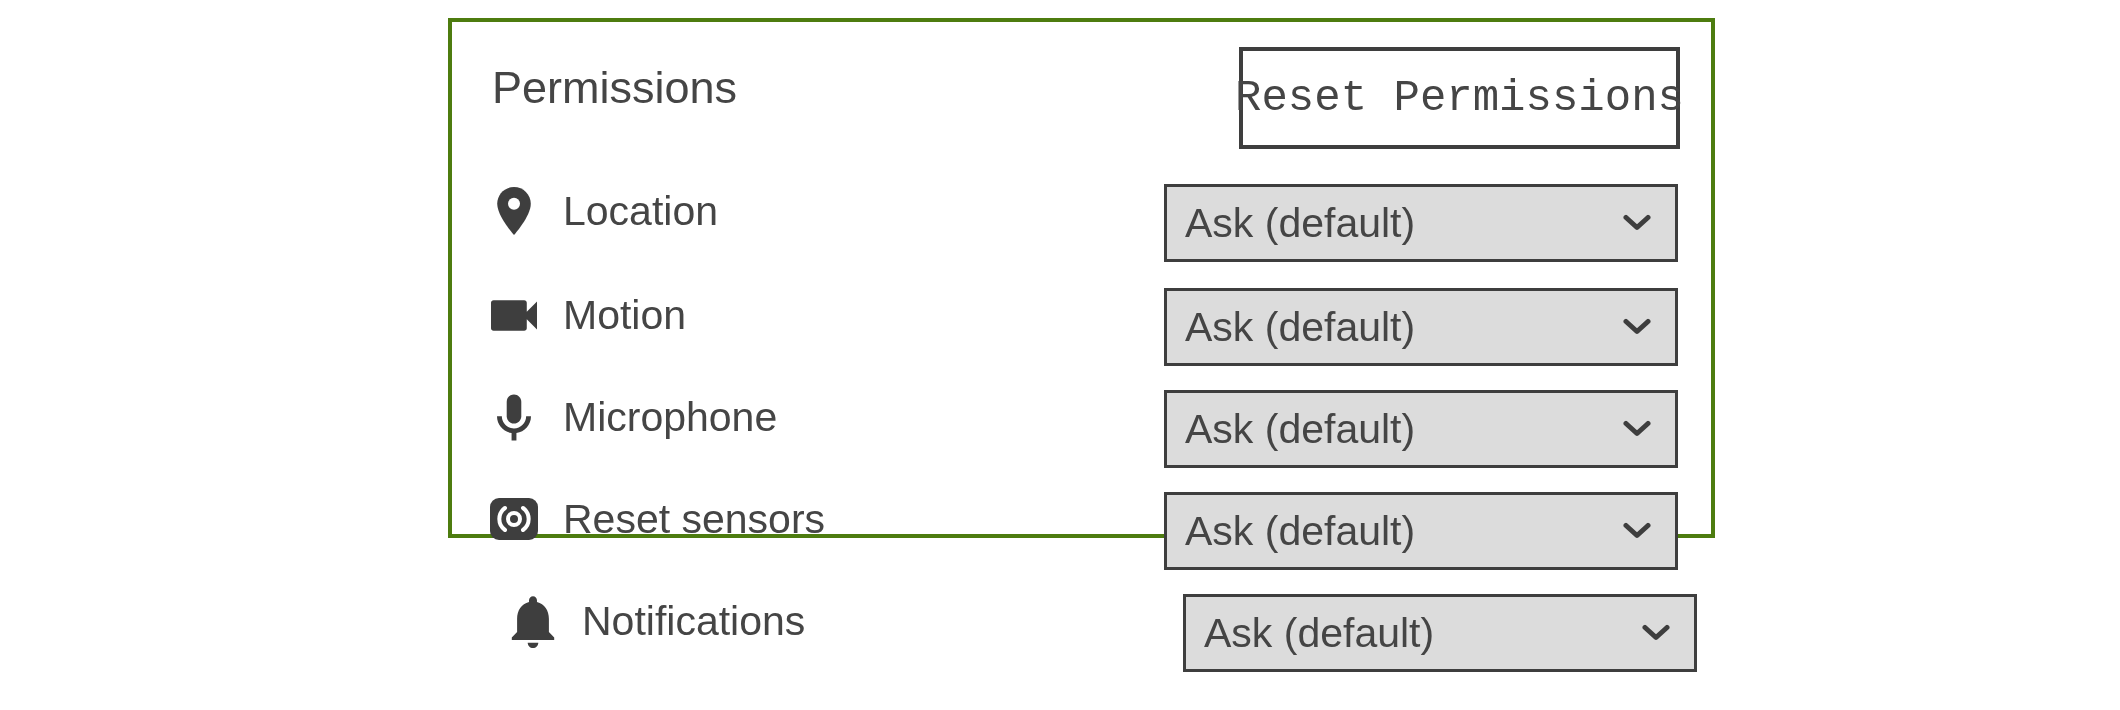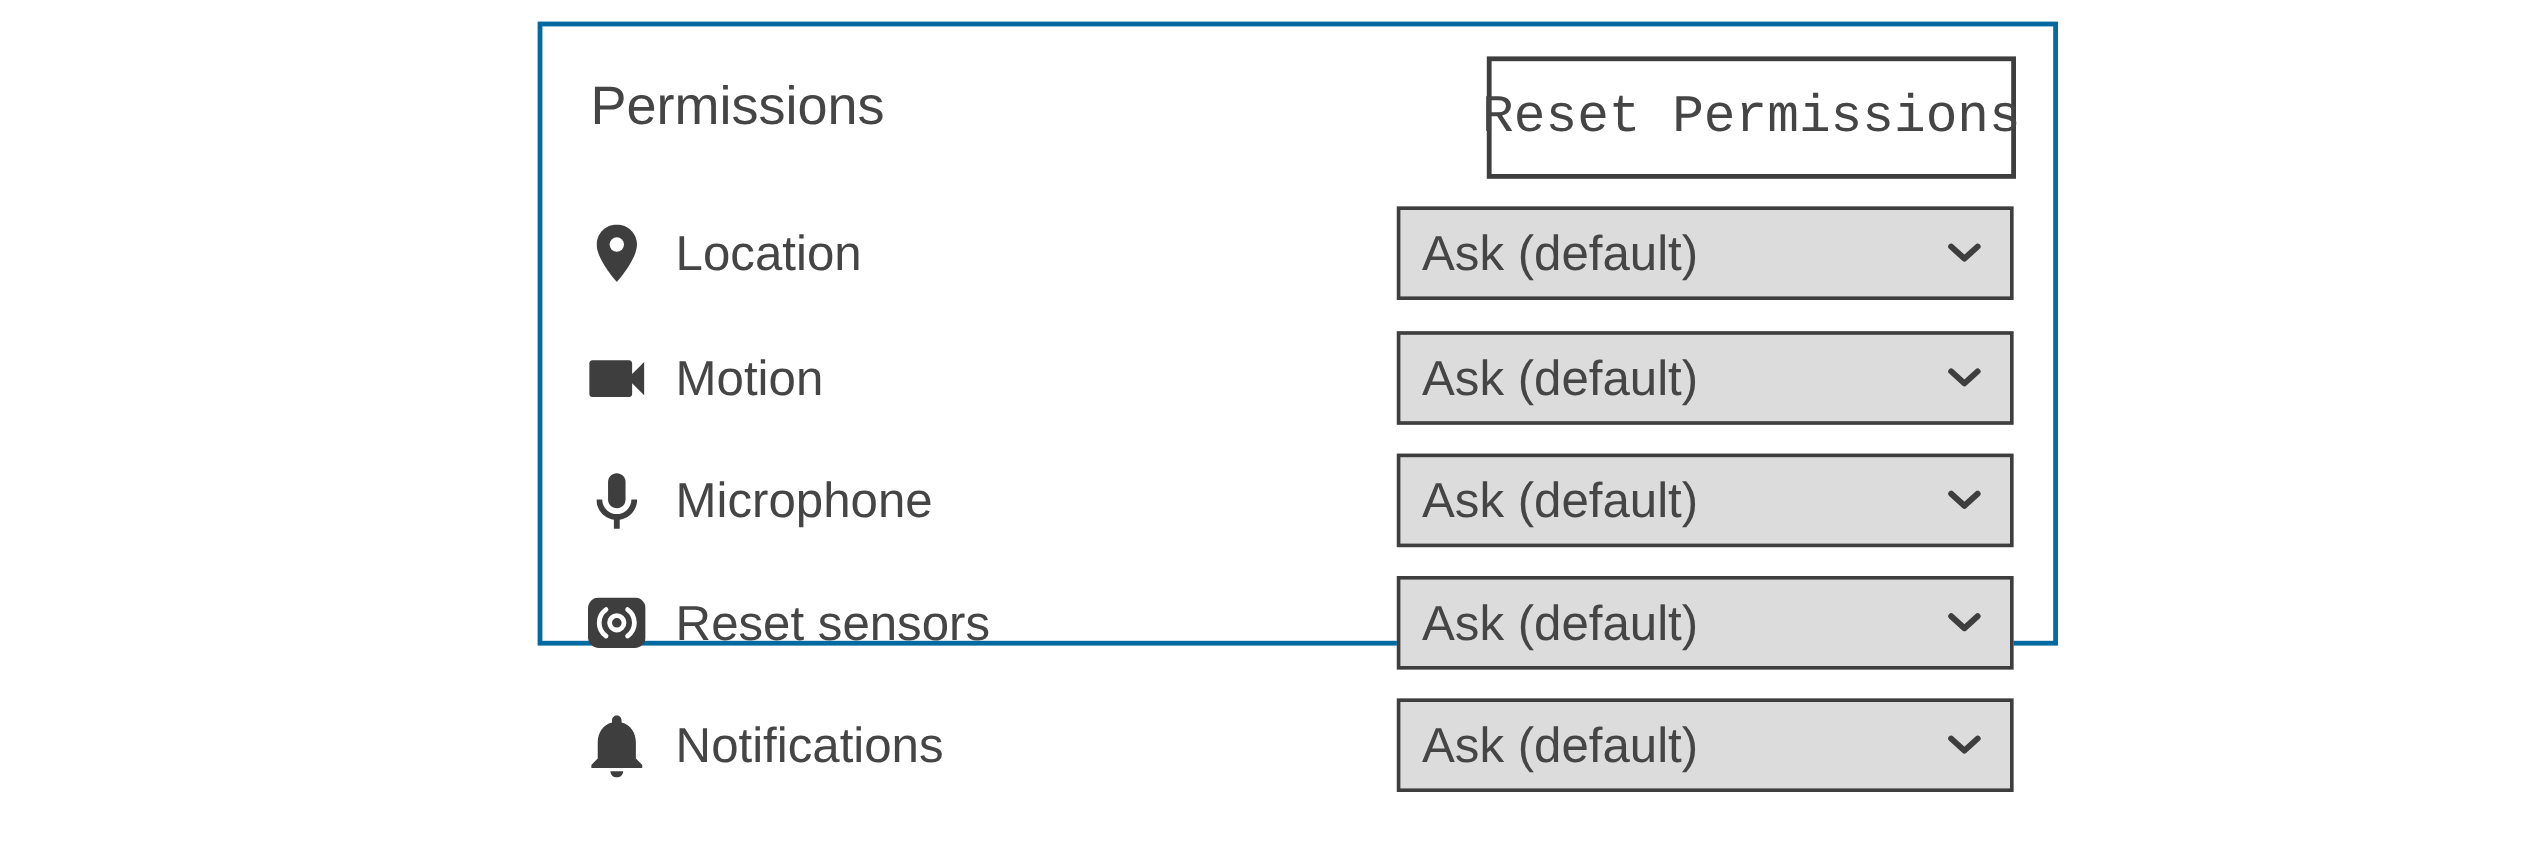--- a/index.html
+++ b/index.html
@@ -12,21 +12,21 @@
     position: relative;
     overflow: hidden;
   }
   .panel {
     position: absolute;
     left: 448px;
     top: 18px;
     width: 1267px;
     height: 520px;
     box-sizing: border-box;
-    border: 4px solid #0369a1;
+    border: 4px solid #4d7c0f;
     background: #ffffff;
   }
   .panel-title {
     position: absolute;
     left: 40px;
     top: 66px;
     transform: translateY(-50%);
     font-size: 45px;
     color: #454545;
     white-space: nowrap;
@@ -53,21 +53,21 @@
   .perm-row {
     position: absolute;
     left: 0;
     width: 100%;
     height: 78px;
   }
   .row-0 { top: 150px; }
   .row-1 { top: 254px; }
   .row-2 { top: 356px; }
   .row-3 { top: 458px; }
-  .row-4 { top: 560px; }
+  .row-4 { top: 560px; margin-left: 19px; }
   .perm-icon {
     position: absolute;
     left: 34px;
     top: 0;
     width: 56px;
     height: 78px;
     display: flex;
     align-items: center;
     justify-content: center;
   }
@@ -81,21 +81,21 @@
     display: flex;
     align-items: center;
     font-size: 41px;
     color: #454545;
     white-space: nowrap;
     text-align: center;
   }
   .perm-select {
     position: absolute;
     left: 712px;
-    top: 0;
+    top: 12px;
     width: 514px;
     height: 78px;
     box-sizing: border-box;
     border: 3px solid #3e3e3e;
     background: #dcdcdc;
     display: flex;
     align-items: center;
     padding-left: 18px;
     cursor: pointer;
   }

